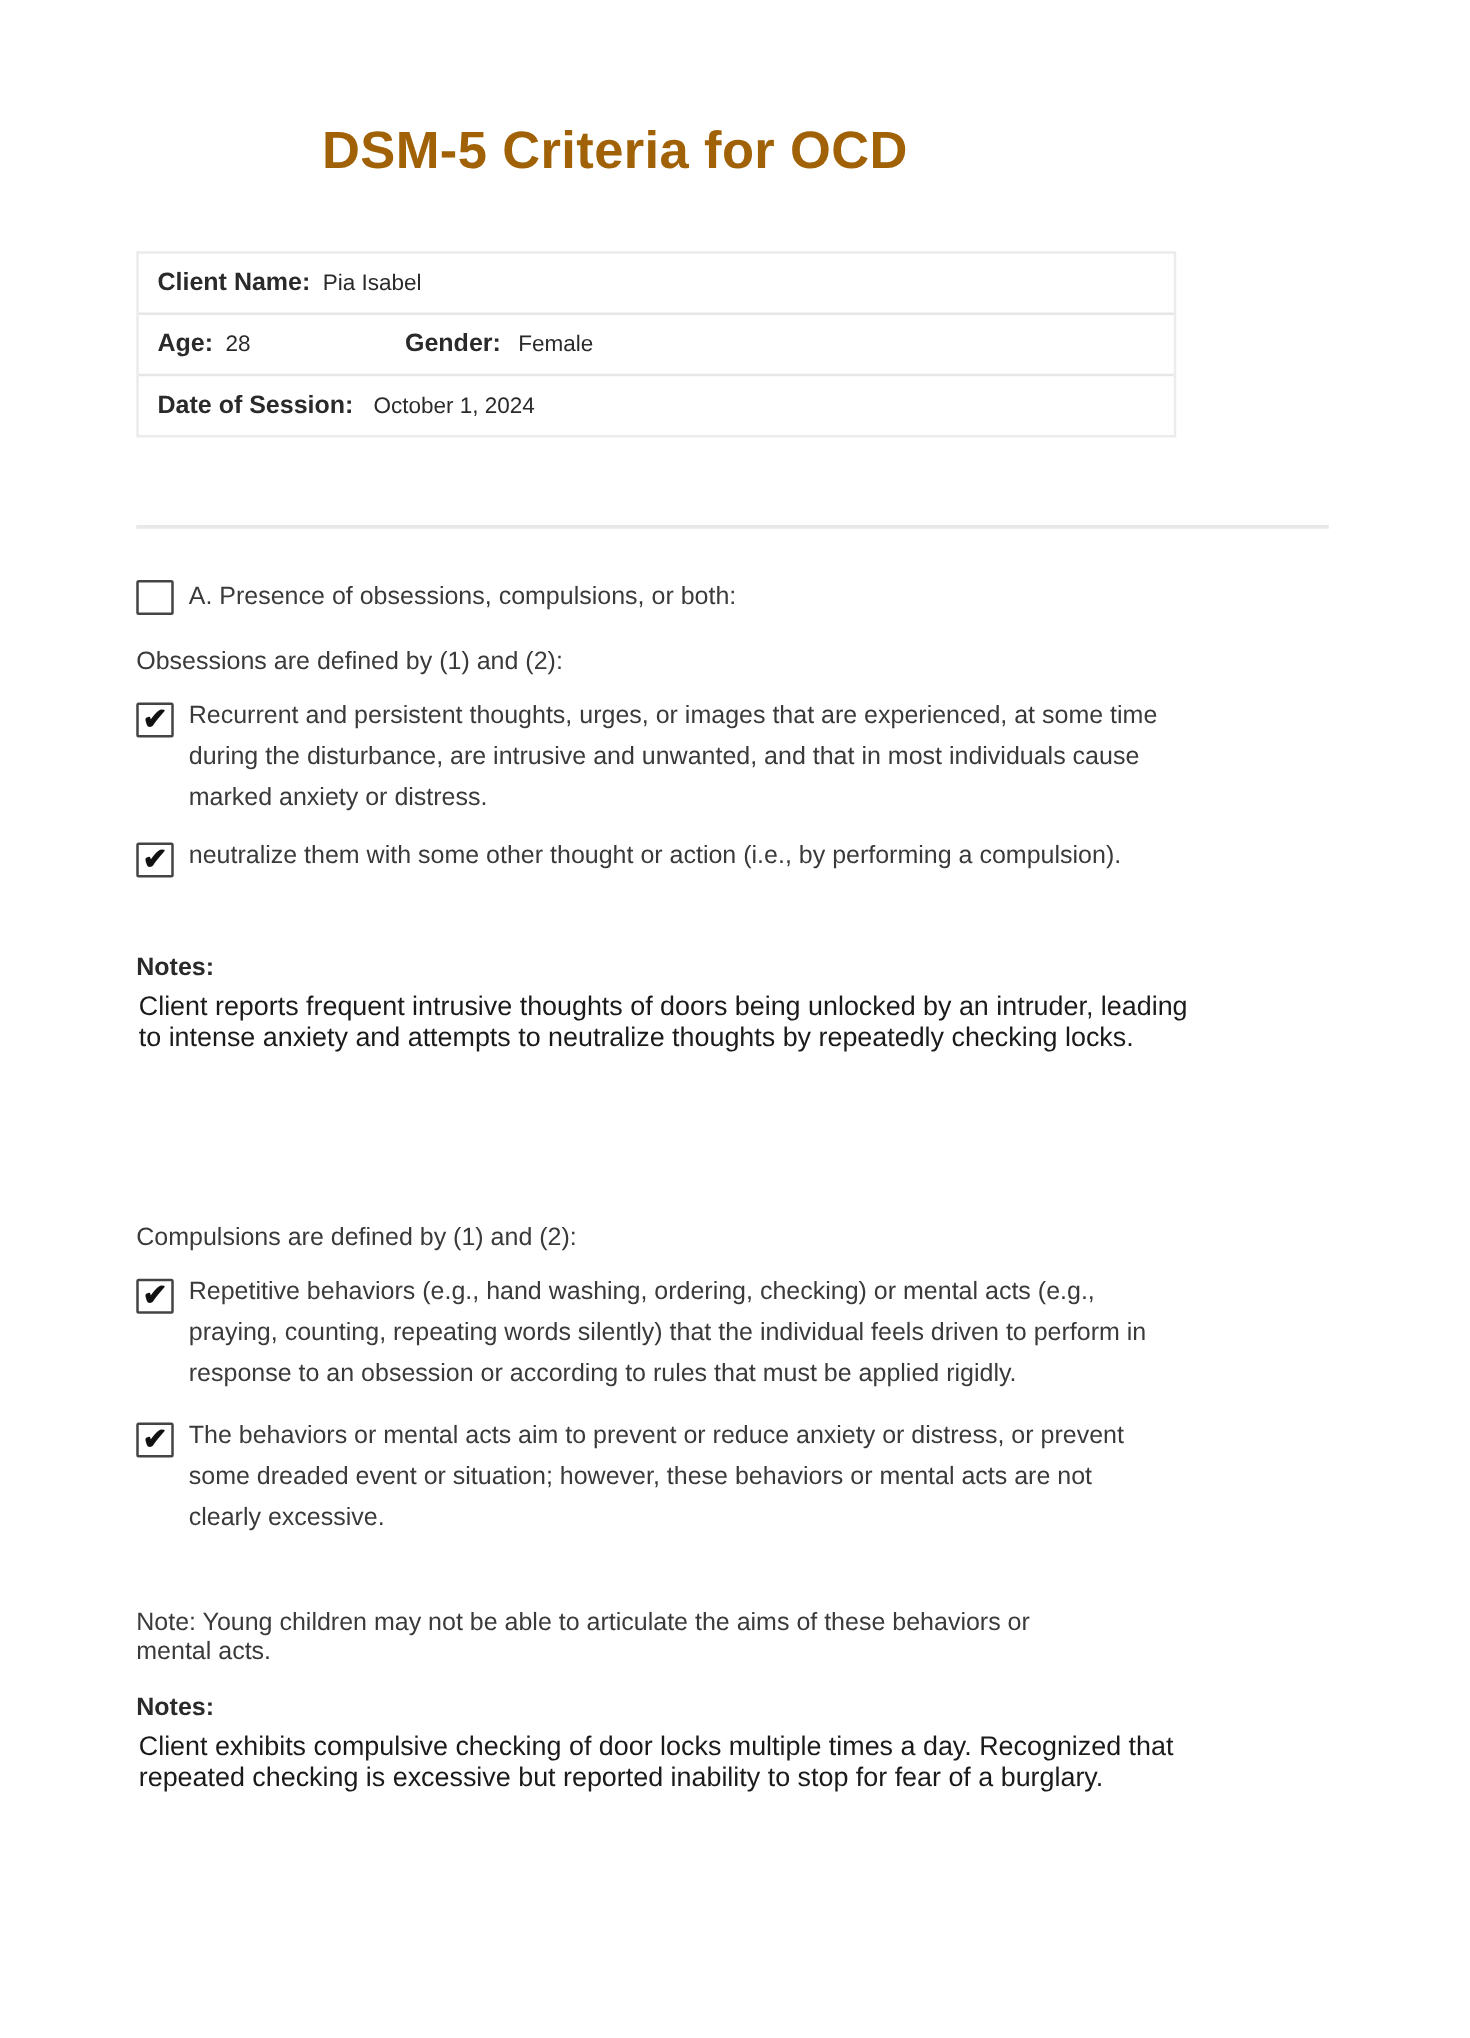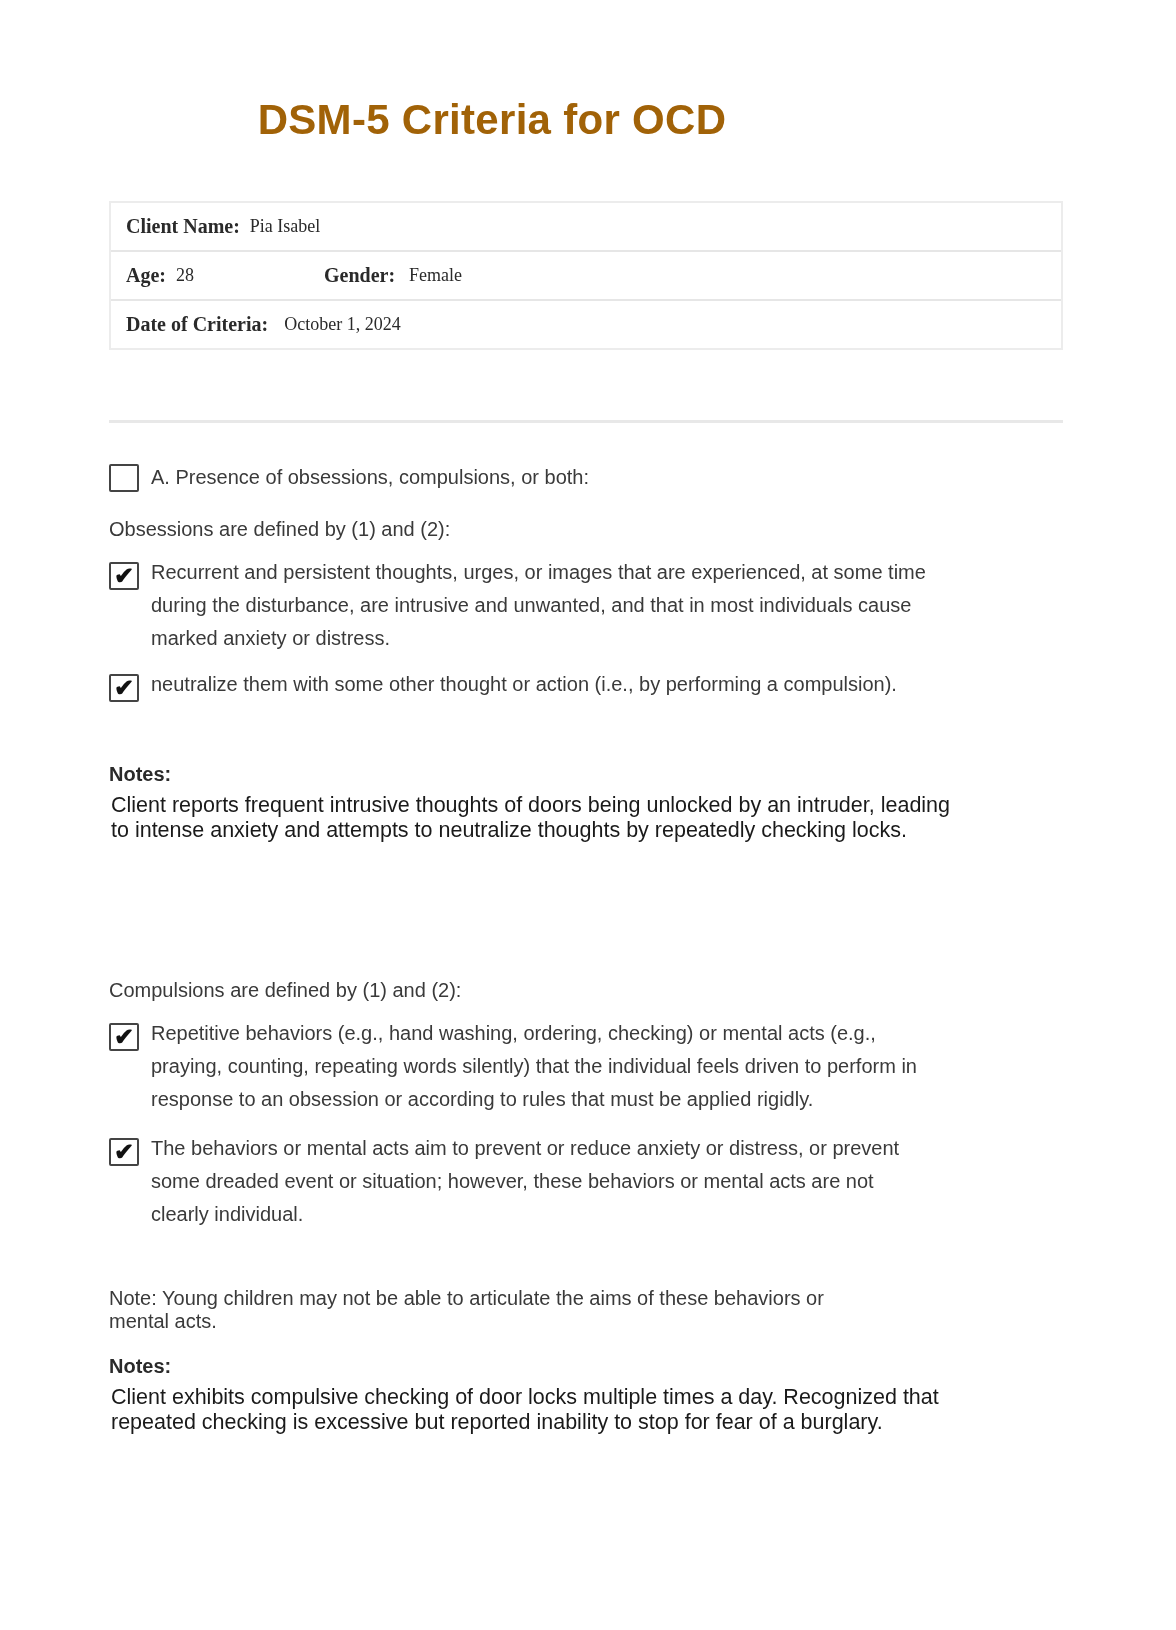--- a/index.html
+++ b/index.html
@@ -1,21 +1,21 @@
 <!DOCTYPE html>
 <html><head>
   <meta charset="utf-8">
   <style>
     html, body { margin: 0; padding: 0; background: #ffffff; }
     body { width: 1176px; height: 1630px; position: relative; overflow: hidden;
            font-family: "Liberation Sans", sans-serif; color: #333333; }
     .title { position: absolute; left: 0; width: 984px; top: 96px; text-align: center;
              font-size: 42px; font-weight: bold; color: #a16207; letter-spacing: 0.3px; margin: 0; }
-    .info-table { position: absolute; left: 109px; top: 201px; width: 954px;
-                  border: 2px solid #ececec; box-sizing: border-box; font-family: Liberation Serif, serif; }
+    .info-table { position: absolute; left: 109px; top: 201px; width: 832px;
+                  border: 2px solid #ececec; box-sizing: border-box; }
     .info-row { height: 49px; border-bottom: 2px solid #e6e6e6; display: flex; align-items: center;
                 padding-left: 15px; box-sizing: border-box; }
     .info-row:last-child { border-bottom: none; height: 47px; }
     .lbl { font-weight: bold; font-size: 20px; color: #2a2a2a; }
     .val { font-size: 18px; color: #2a2a2a; margin-left: 10px; }
     .gender-group { position: absolute; left: 213px; display: flex; align-items: center; }
     .row-rel { position: relative; }
     .divider { position: absolute; left: 109px; top: 420px; width: 954px; height: 3px;
                background: #e8e8e8; border: none; margin: 0; }
     .crit { position: absolute; left: 109px; display: flex; align-items: flex-start; }
@@ -39,21 +39,21 @@
   </div>
   <div class="info-row row-rel">
     <span class="lbl">Age:</span>
     <span class="val">28</span>
     <span class="gender-group">
       <span class="lbl">Gender:</span>
       <span class="val" style="margin-left:14px">Female</span>
     </span>
   </div>
   <div class="info-row">
-    <span class="lbl">Date of Criteria:</span>
+    <span class="lbl">Date of Session:</span>
     <span class="val" style="margin-left:16px">October 1, 2024</span>
   </div>
 </div>
 
 <hr class="divider">
 
 <div class="crit" style="top:462px;">
   <div class="cb"></div>
   <div class="crit-text" style="margin-top:-1px">A. Presence of obsessions, compulsions, or both:</div>
 </div>
@@ -99,21 +99,21 @@
   </div>
 </div>
 
 <div class="crit" style="top:1136px;">
   <div class="cb">
     <span>✔</span>
   </div>
   <div class="crit-text" style="margin-top:-4px">
     <div>The behaviors or mental acts aim to prevent or reduce anxiety or distress, or prevent</div>
     <div>some dreaded event or situation; however, these behaviors or mental acts are not</div>
-    <div>clearly individual.</div>
+    <div>clearly excessive.</div>
   </div>
 </div>
 
 <div class="plain" style="top:1287px; line-height:23px;">
   <div>Note: Young children may not be able to articulate the aims of these behaviors or</div>
   <div>mental acts.</div>
 </div>
 
 <div class="notes-h" style="top:1355px;">Notes:</div>
 <div class="notes-body" style="top:1385px;">

